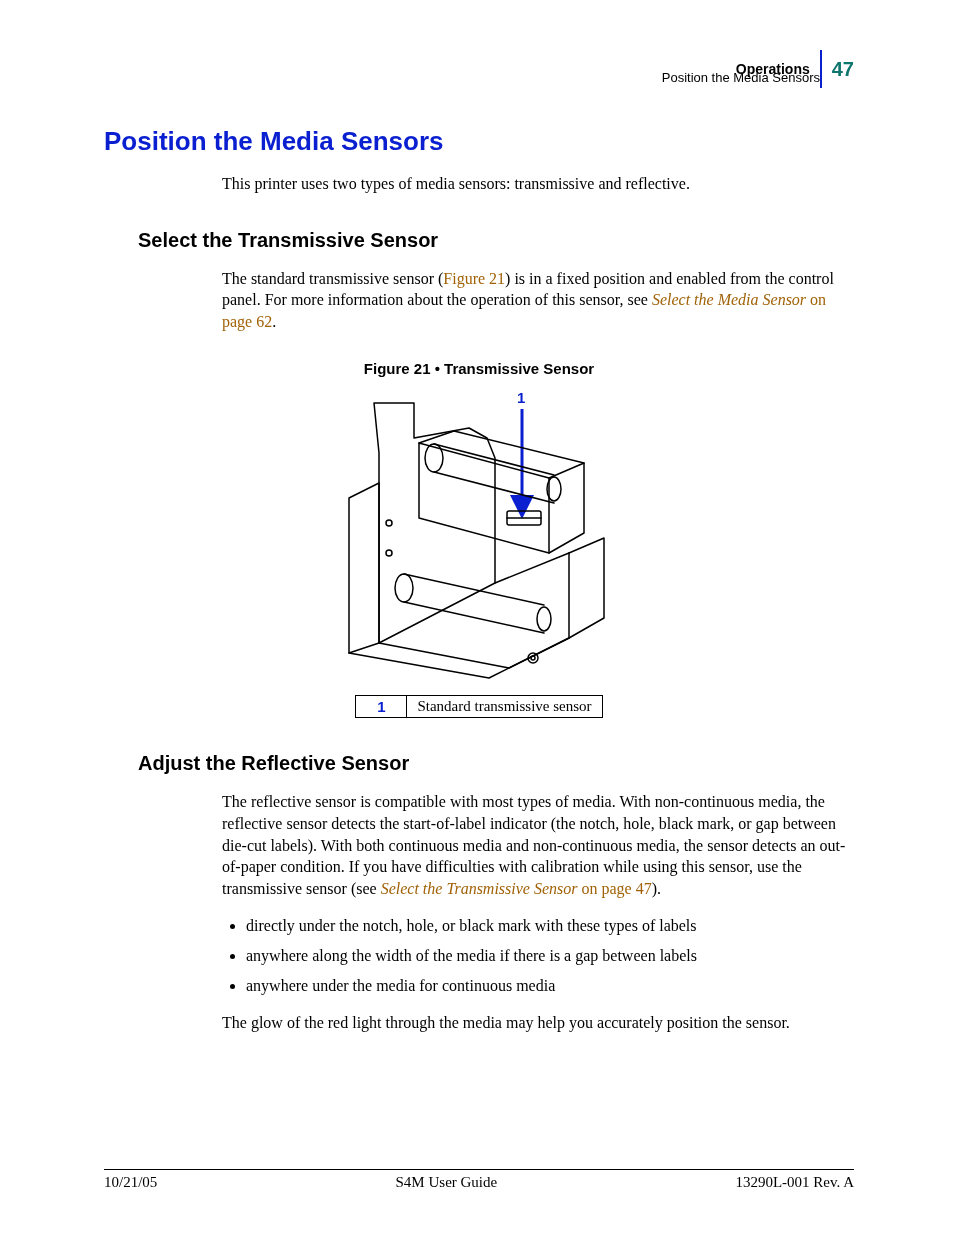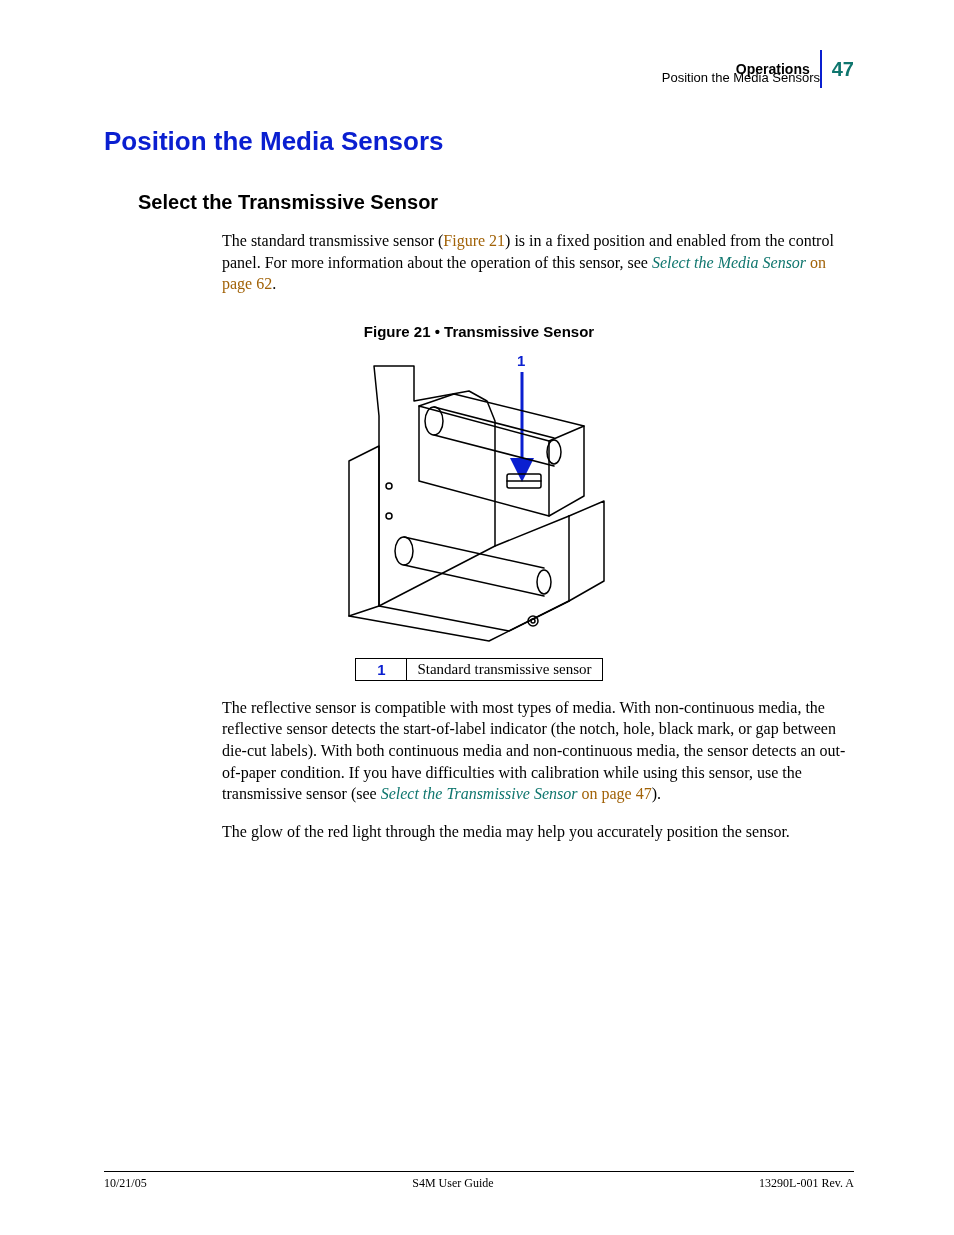--- a/index.html
+++ b/index.html
@@ -63,21 +63,21 @@
     margin-left: 118px;
     line-height: 1.35;
   }
   h2.subtitle {
     font-family: Arial, Helvetica, sans-serif;
     font-weight: bold;
     font-size: 20px;
     margin: 34px 0 14px 34px;
   }
   .inline-link { color: #a16207; }
-  .italic-link { color: #0f766e; font-style: italic; }
+  .italic-link { color: #a16207; font-style: italic; }
   .figure-caption {
     font-family: Arial, Helvetica, sans-serif;
     font-weight: bold;
     font-size: 15px;
     text-align: center;
     margin: 28px 0 6px 0;
   }
   .figure-zone {
     text-align: center;
   }
@@ -117,21 +117,21 @@
     margin-bottom: 8px;
   }
   .footer {
     position: absolute;
     bottom: 44px;
     left: 104px;
     right: 100px;
     border-top: 1px solid #000;
     display: flex;
     justify-content: space-between;
-    font-size: 12px;
+    font-size: 15px;
     padding-top: 4px;
   }
 </style>
 </head>
 <body>
 
 <div class="page">
 
   <div class="header-block">
     <div class="header-line1">
@@ -139,20 +139,21 @@
         <div class="header-chapter">Operations</div>
       </div>
       <div class="vline"></div>
       <div class="page-number">47</div>
     </div>
     <div class="header-section">Position the Media Sensors</div>
   </div>
 
   <h1 class="title">Position the Media Sensors</h1>
 
+  <p class="body-text">This printer uses two types of media sensors: transmissive and reflective.</p>
 
   <h2 class="subtitle">Select the Transmissive Sensor</h2>
 
   <p class="body-text">
     <span>The standard transmissive sensor (</span><span class="inline-link">Figure 21</span><span>) is in a fixed position and enabled from the control panel. For more information about the operation of this sensor, see </span><span class="italic-link">Select the Media Sensor</span><span class="inline-link"> on page 62</span><span>.</span>
   </p>
 
   <div class="figure-caption">Figure 21 • Transmissive Sensor</div>
 
   <div class="figure-zone">
@@ -206,26 +207,34 @@
     <table class="legend-table">
       <tbody>
           <tr>
         <td class="legend-num">1</td>
         <td>Standard transmissive sensor</td>
       </tr>
     </tbody>
       </table>
   </div>
 
+  <h2 class="subtitle">Adjust the Reflective Sensor</h2>
 
   <p class="body-text">
     <span>The reflective sensor is compatible with most types of media. With non-continuous media, the reflective sensor detects the start-of-label indicator (the notch, hole, black mark, or gap between die-cut labels). With both continuous media and non-continuous media, the sensor detects an out-of-paper condition. If you have difficulties with calibration while using this sensor, use the transmissive sensor (see </span><span class="italic-link">Select the Transmissive Sensor</span><span class="inline-link"> on page 47</span><span>).</span>
   </p>
 
 
+  <div class="body-text">
+    <ul class="bullets">
+      <li>directly under the notch, hole, or black mark with these types of labels</li>
+      <li>anywhere along the width of the media if there is a gap between labels</li>
+      <li>anywhere under the media for continuous media</li>
+    </ul>
+  </div>
 
   <p class="body-text">The glow of the red light through the media may help you accurately position the sensor.</p>
 
   <div class="footer">
     <span>10/21/05</span>
     <span>S4M User Guide</span>
     <span>13290L-001 Rev. A</span>
   </div>
 
 </div>

